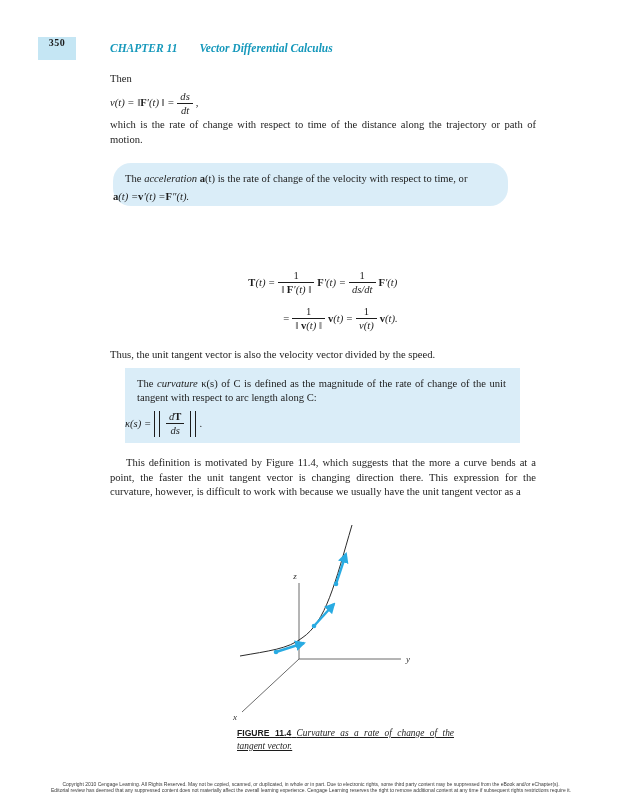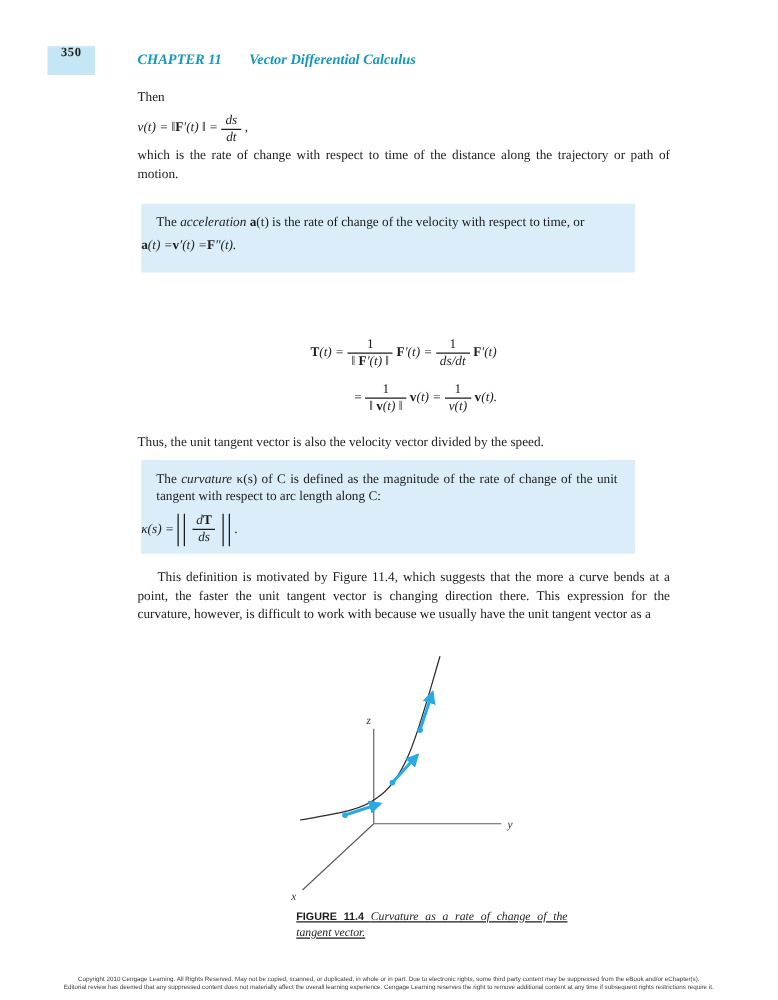--- a/index.html
+++ b/index.html
@@ -23,22 +23,22 @@
   .it{font-style:italic;}
   .bf{font-weight:bold;font-style:normal;}
   .frac{display:inline-block;vertical-align:middle;text-align:center;margin:0 3px;}
   .frac .top{display:block;border-bottom:1px solid #1c1c1c;padding:0 3px;line-height:13px;}
   .frac .bot{display:block;padding:0 3px;line-height:13px;}
   .norm-pair{display:inline-block;width:4px;height:26px;border-left:1.2px solid #1c1c1c;
              border-right:1.2px solid #1c1c1c;vertical-align:middle;margin:0 3px;}
 
   
   .defbox{left:113px;width:395px;background:#daedf8;}
-  #accel-box{top:163px;height:55px;}
-  #curv-box{top:368px;height:75px;}
+  #accel-box{top:163px;height:43px;border-radius:18px;}
+  #curv-box{top:368px;height:75px;margin-left:12px;}
   .defbox .boxtext{padding:9px 14px 0 12px;font-size:10.6px;line-height:14.2px;text-align:justify;}
   .defbox .boxeq{margin-top:5px;}
 
   
   #eqT-wrap{left:110px;top:264px;width:426px;text-align:center;}
   #eqT-inner{display:inline-block;text-align:left;}
   #eqT-inner .eqrow{justify-content:flex-start;height:36px;}
   #eqT-row2{margin-left:35px;}
 
   

